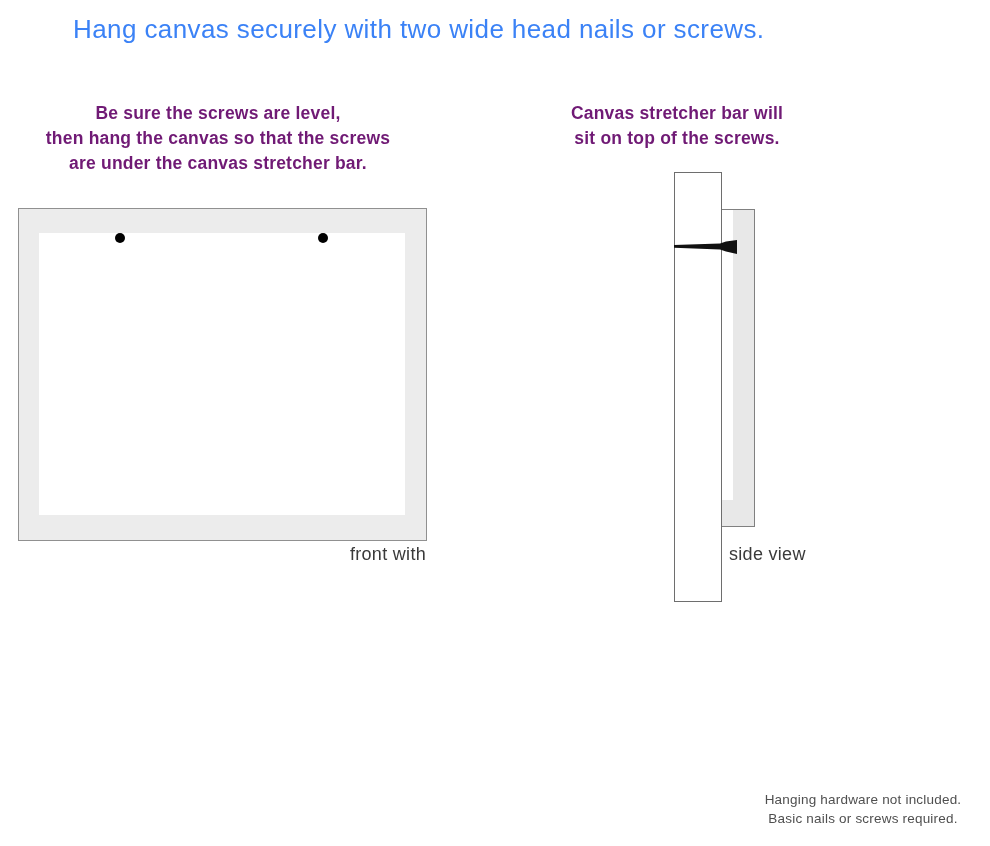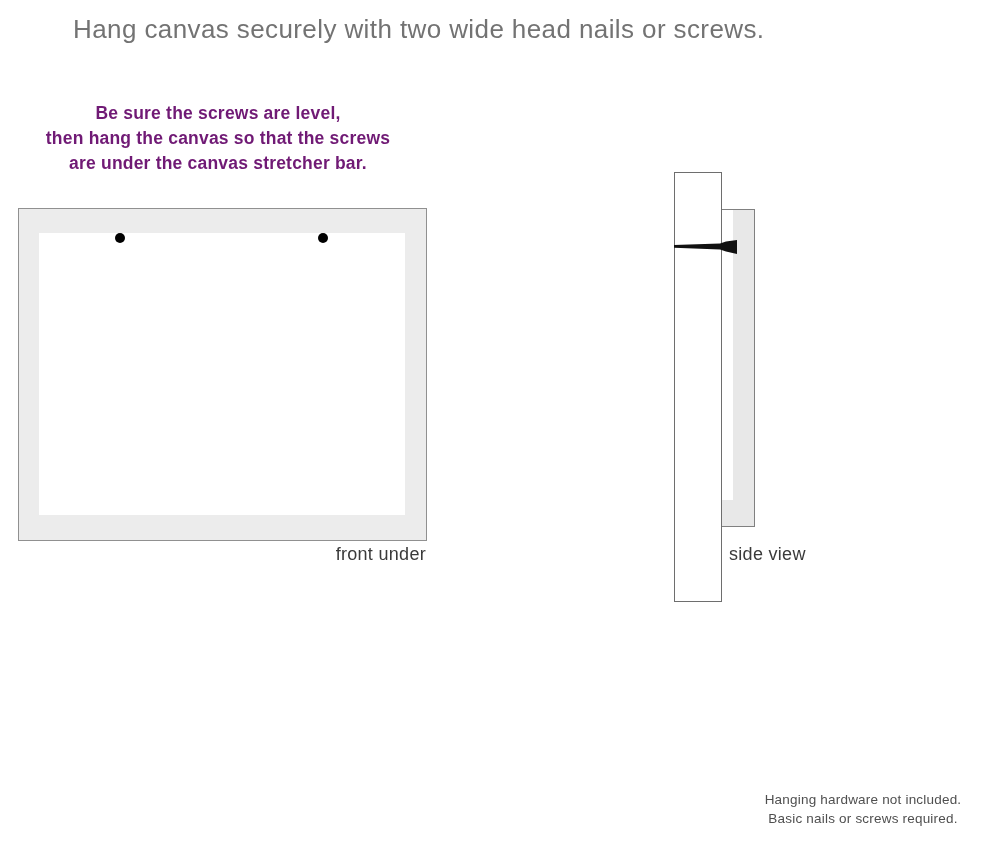--- a/index.html
+++ b/index.html
@@ -13,21 +13,21 @@
     color: #333333;
   }
   .title {
     position: absolute;
     left: 73px;
     top: 14px;
     margin: 0;
     font-size: 26px;
     font-weight: 300;
     letter-spacing: 0.4px;
-    color: #737373;
+    color: #3b82f6;
     white-space: nowrap;
   }
   .instr {
     position: absolute;
     margin: 0;
     font-size: 17.5px;
     font-weight: 700;
     line-height: 25px;
     text-align: center;
     color: #701a75;
@@ -132,27 +132,29 @@
 <body>
 
 <div class="page">
 
   <h1 class="title">Hang canvas securely with two wide head nails or screws.</h1>
 
   <p class="instr instr-front">Be sure the screws are level,
 then hang the canvas so that the screws
 are under the canvas stretcher bar.</p>
 
+  <p class="instr instr-side">Canvas stretcher bar will
+sit on top of the screws.</p>
 
   <div class="frame">
     <div class="canvas-face"></div>
     <span class="screw screw-left"></span>
     <span class="screw screw-right"></span>
   </div>
-  <div class="view-label front-label">front under</div>
+  <div class="view-label front-label">front with</div>
 
   <div class="canvas-side">
     <div class="canvas-side-gap"></div>
   </div>
   <div class="wall-bar"></div>
   <svg class="nail" viewBox="0 0 74 26" aria-hidden="true">
     <polygon points="6,11 52,9.5 58,7.5 69,6 69,20 58,17.5 52,15.5 6,13.7" fill="#111111"></polygon>
   </svg>
   <div class="view-label side-label">side view</div>
 

